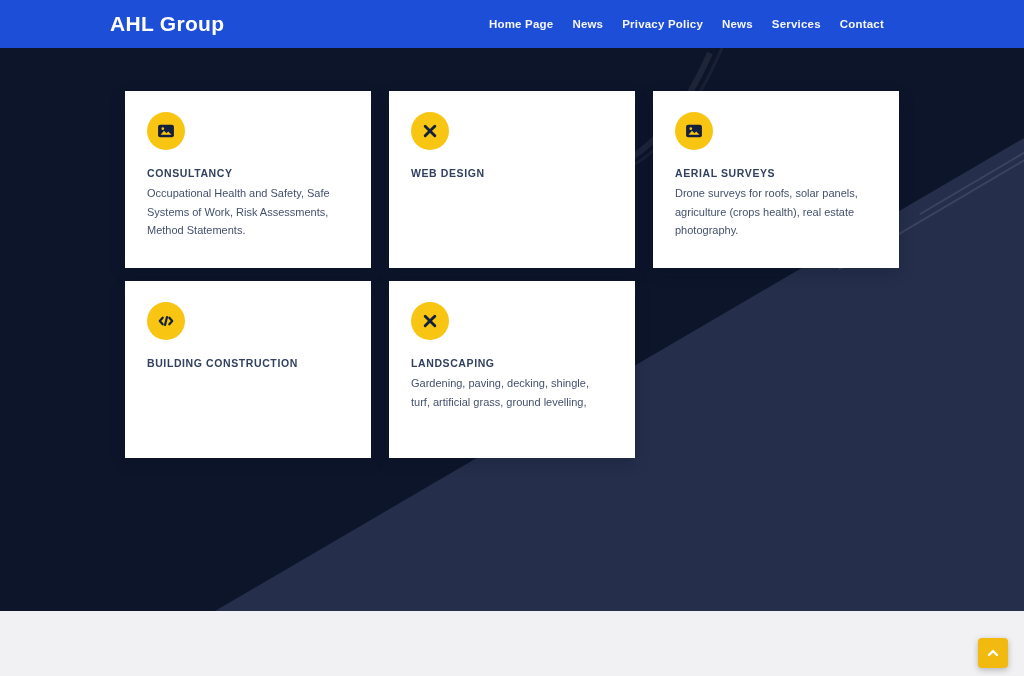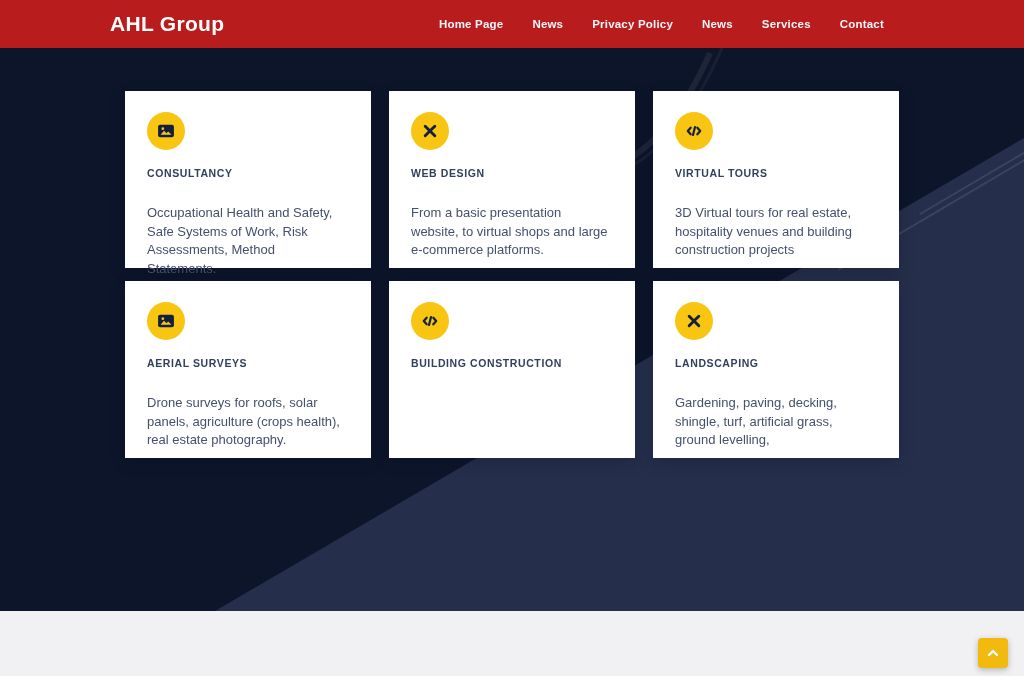--- a/index.html
+++ b/index.html
@@ -8,33 +8,33 @@
     font-family: "Liberation Sans", "DejaVu Sans", sans-serif;
     position: relative;
     width: 1024px; height: 676px;
     overflow: hidden;
     background: #0D152B;
   }
 
   
   .header {
     position: absolute; left: 0; top: 0; width: 1024px; height: 48px;
-    background: #b91c1c;
+    background: #1d4ed8;
     display: flex; align-items: center;
     z-index: 30;
   }
   .logo {
     position: absolute; left: 110px; top: 0; height: 48px;
     display: flex; align-items: center;
     color: #FFFFFF; font-size: 21px; font-weight: 800; letter-spacing: 0.3px;
     cursor: pointer;
   }
   .nav {
     position: absolute; right: 140px; top: 0; height: 48px;
-    display: flex; align-items: center; gap: 29px;
+    display: flex; align-items: center; gap: 19px;
   }
   .nav-item {
     color: #F5F6FA; font-size: 11.5px; font-weight: 600; letter-spacing: 0.2px;
     cursor: pointer; white-space: nowrap;
   }
 
   
   .main-section {
     position: absolute; left: 0; top: 48px; width: 1024px; height: 563px;
     background: #0D152B; overflow: hidden; z-index: 1;
@@ -77,22 +77,22 @@
     width: 38px; height: 38px; border-radius: 50%;
     background: #F9C513;
     display: flex; align-items: center; justify-content: center;
   }
   .card-title {
     margin-top: 17px;
     color: #32405F; font-size: 10.5px; font-weight: 700;
     letter-spacing: 0.6px; text-transform: uppercase;
   }
   .card-desc {
-    margin-top: 25px;
-    color: #44516B; font-size: 13px; line-height: 18.5px;
+    margin-top: 5px;
+    color: #44516B; font-size: 11px; line-height: 18.5px;
     padding-right: 4px;
   }
 
   
   .scroll-top-btn {
     position: absolute; left: 978px; top: 638px;
     width: 30px; height: 30px; border-radius: 4px;
     background: #F2B90E;
     display: flex; align-items: center; justify-content: center;
     box-shadow: 0 2px 6px rgba(0,0,0,0.25);
@@ -144,60 +144,46 @@
     <div class="icon-circle">
       <svg width="20" height="20" viewBox="0 0 24 24">
         <g stroke="#12203E" stroke-width="3.4" stroke-linecap="round" fill="none">
           <line x1="6.2" y1="17.8" x2="10.4" y2="13.6"></line>
           <line x1="13.4" y1="10.6" x2="17.8" y2="6.2"></line>
           <line x1="6.2" y1="6.2" x2="17.8" y2="17.8"></line>
         </g>
       </svg>
     </div>
     <div class="card-title">WEB DESIGN</div>
-    <p class="card-desc">From a basic presentation website, to virtual shops and large e-commerce platforms.</p>
-  </div>
+  </div>
+
+
+  <div class="card">
+    <div class="icon-circle">
+      <svg width="20" height="20" viewBox="0 0 24 24">
+        <rect x="2.5" y="4.5" width="19" height="15" rx="2.5" fill="#12203E"></rect>
+        <circle cx="8.2" cy="9.2" r="1.6" fill="#F9C513"></circle>
+        <polygon points="5.5,16.5 9.6,11.6 12.6,14.6 14.6,12.6 18.6,16.5" fill="#F9C513"></polygon>
+      </svg>
+    </div>
+    <div class="card-title">AERIAL SURVEYS</div>
+    <p class="card-desc">Drone surveys for roofs, solar panels, agriculture (crops health), real estate photography.</p>
+  </div>
+
 
   <div class="card">
     <div class="icon-circle">
       <svg width="20" height="20" viewBox="0 0 24 24">
         <g fill="none" stroke="#12203E" stroke-width="2.6" stroke-linecap="round" stroke-linejoin="round">
           <polyline points="8,8 4.5,12 8,16"></polyline>
           <polyline points="16,8 19.5,12 16,16"></polyline>
           <line x1="13.2" y1="7.2" x2="10.8" y2="16.8"></line>
         </g>
       </svg>
     </div>
-    <div class="card-title">VIRTUAL TOURS</div>
-    <p class="card-desc">3D Virtual tours for real estate, hospitality venues and building construction projects</p>
-  </div>
-
-  <div class="card">
-    <div class="icon-circle">
-      <svg width="20" height="20" viewBox="0 0 24 24">
-        <rect x="2.5" y="4.5" width="19" height="15" rx="2.5" fill="#12203E"></rect>
-        <circle cx="8.2" cy="9.2" r="1.6" fill="#F9C513"></circle>
-        <polygon points="5.5,16.5 9.6,11.6 12.6,14.6 14.6,12.6 18.6,16.5" fill="#F9C513"></polygon>
-      </svg>
-    </div>
-    <div class="card-title">AERIAL SURVEYS</div>
-    <p class="card-desc">Drone surveys for roofs, solar panels, agriculture (crops health), real estate photography.</p>
-  </div>
-
-
-  <div class="card">
-    <div class="icon-circle">
-      <svg width="20" height="20" viewBox="0 0 24 24">
-        <g fill="none" stroke="#12203E" stroke-width="2.6" stroke-linecap="round" stroke-linejoin="round">
-          <polyline points="8,8 4.5,12 8,16"></polyline>
-          <polyline points="16,8 19.5,12 16,16"></polyline>
-          <line x1="13.2" y1="7.2" x2="10.8" y2="16.8"></line>
-        </g>
-      </svg>
-    </div>
     <div class="card-title">BUILDING CONSTRUCTION</div>
   </div>
 
 
   <div class="card">
     <div class="icon-circle">
       <svg width="20" height="20" viewBox="0 0 24 24">
         <g stroke="#12203E" stroke-width="3.4" stroke-linecap="round" fill="none">
           <line x1="6.2" y1="17.8" x2="10.4" y2="13.6"></line>
           <line x1="13.4" y1="10.6" x2="17.8" y2="6.2"></line>

